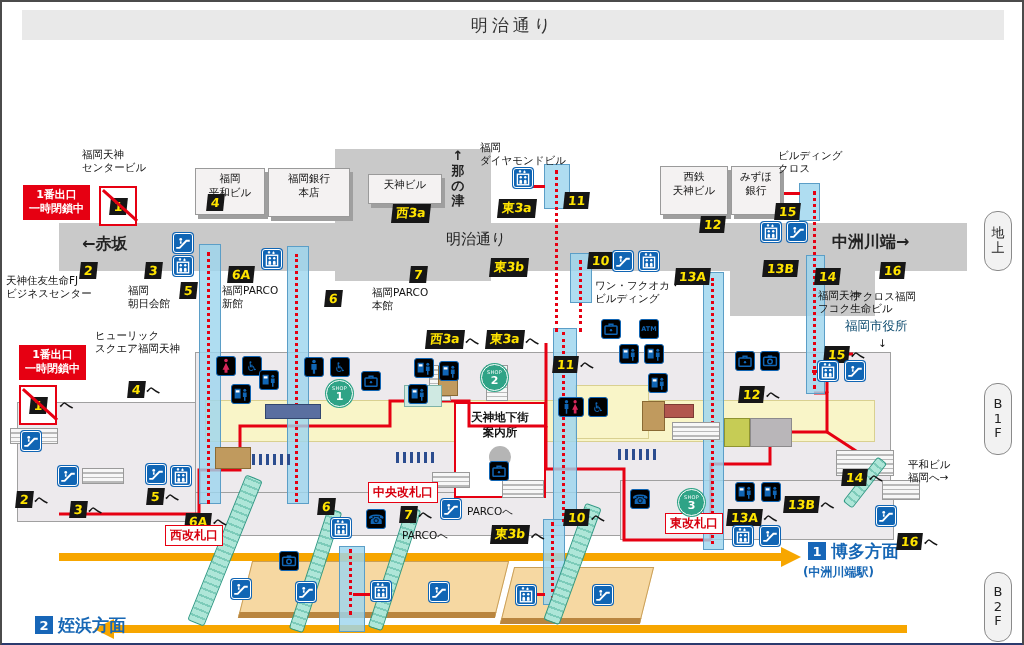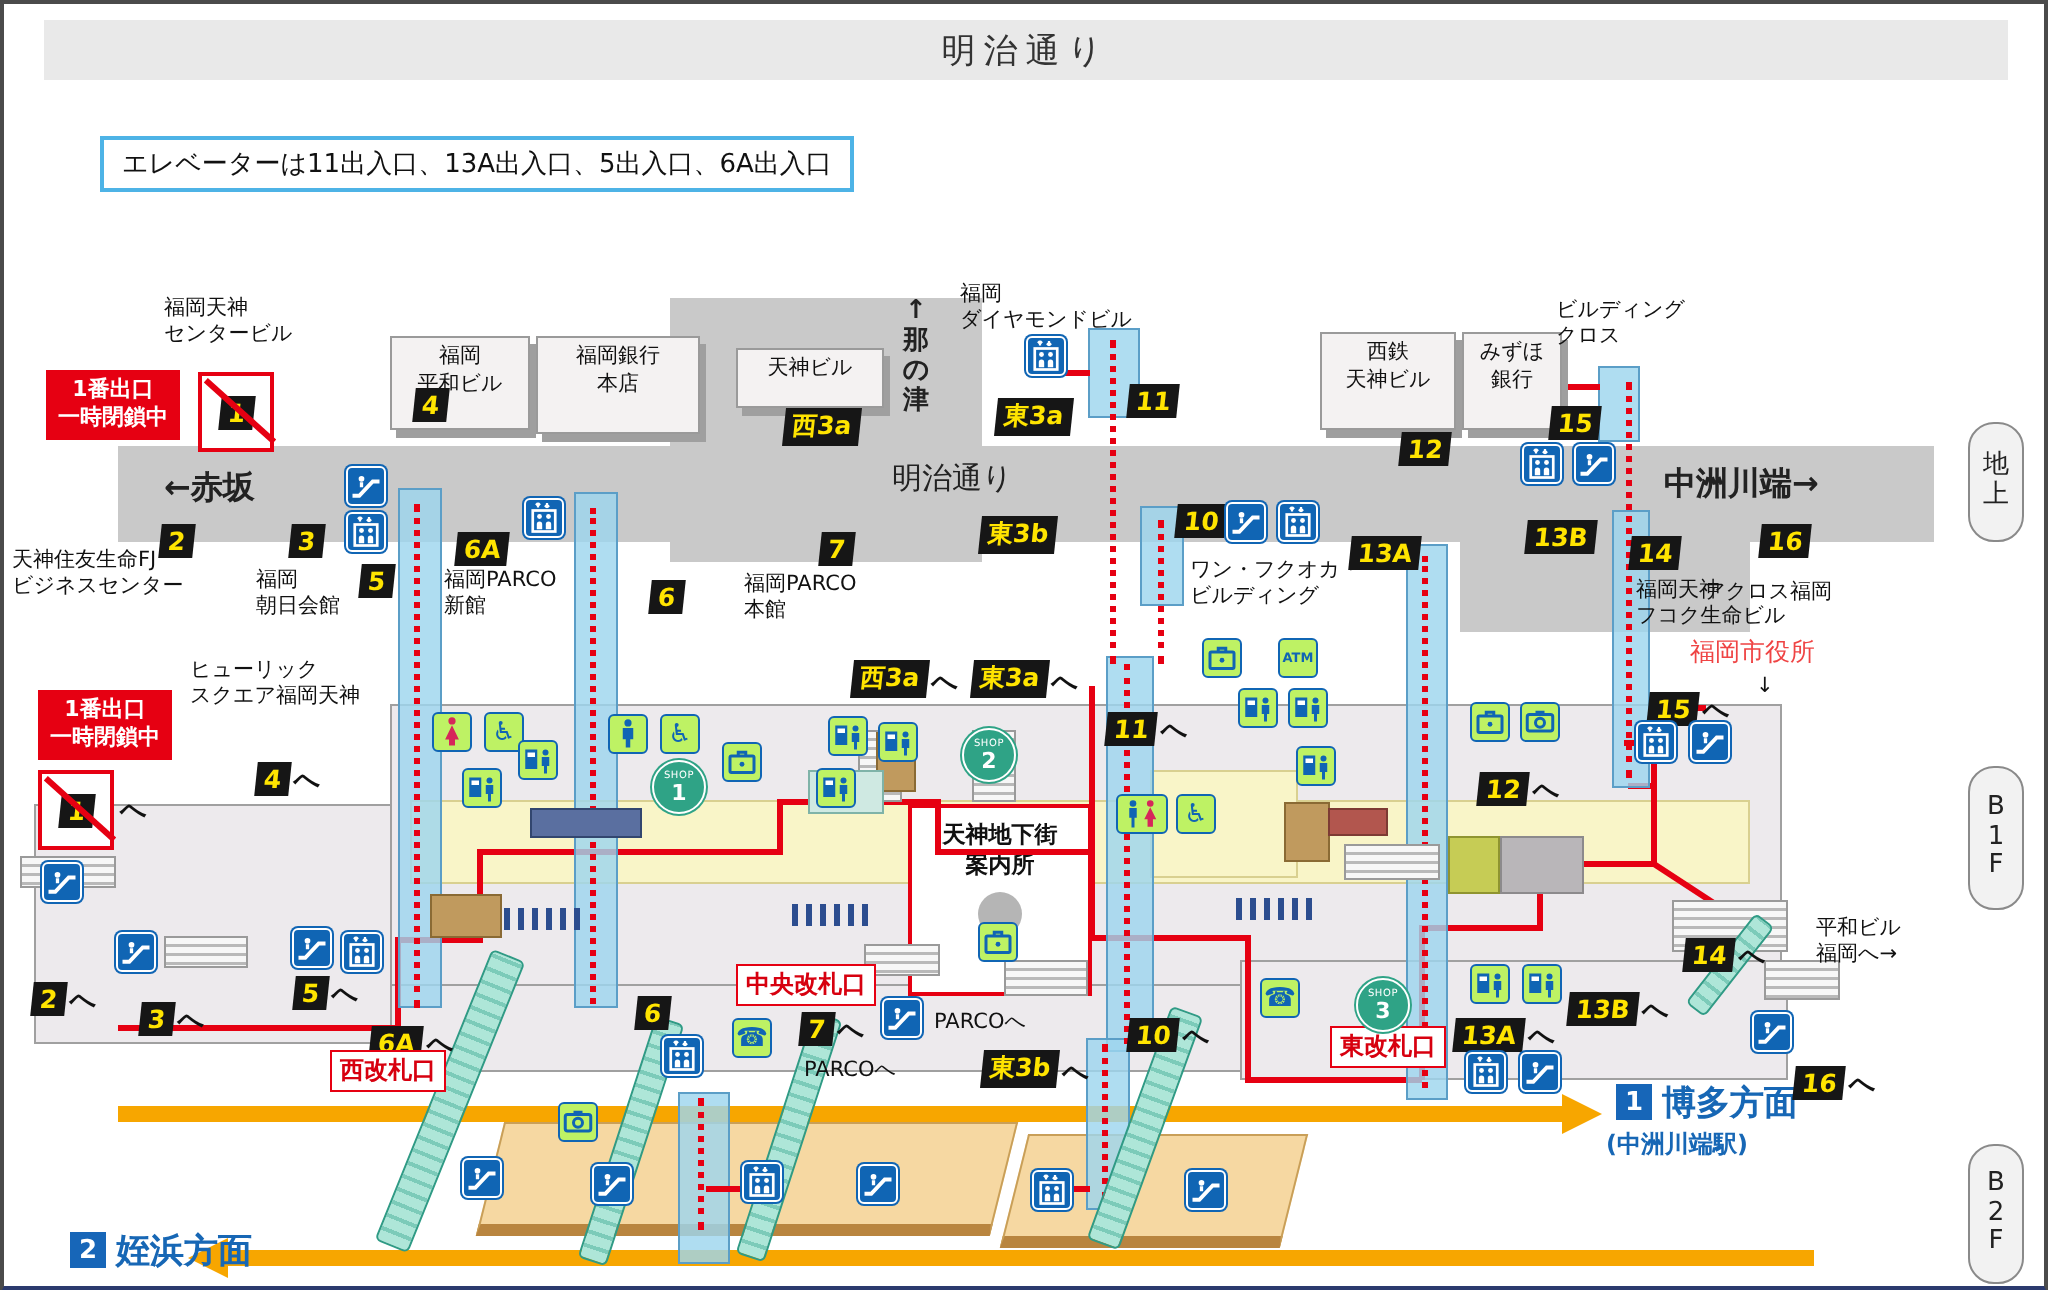--- a/index.html
+++ b/index.html
@@ -10,32 +10,32 @@
   #titlebar span{font-size:17px;color:#333;letter-spacing:4px;}
   #notebox{left:48px;top:66px;border:2px solid #4db3e6;background:#fff;padding:3px 9px;font-size:13px;color:#111;}
   .street{background:#c9c9c9;}
   .street-lg{font-size:15px;color:#222;}
   .street-lg-b{font-size:16px;font-weight:bold;color:#222;}
   .street-vert{font-size:13px;font-weight:bold;color:#222;white-space:pre-line;line-height:1.15;text-align:center;}
   .small{font-size:10.5px;color:#111;white-space:pre-line;line-height:1.2;}
   .bldg{background:#f4f2f2;border:1px solid #9a9a9a;box-shadow:3px 4px 0 #9f9f9f;font-size:10.5px;
         text-align:center;white-space:pre-line;line-height:1.3;padding-top:3px;box-sizing:border-box;}
   .caption{font-size:10.5px;white-space:pre-line;line-height:1.25;color:#111;}
-  .caption2{font-size:12.5px;color:#ef4444;}
+  .caption2{font-size:12.5px;color:#0c4a6e;}
   .badge{display:inline-block;background:#161616;color:#ffe400;font-weight:bold;font-size:12.5px;
          padding:1px 4px;transform:skewX(-6deg);white-space:nowrap;}
   .suffix{font-size:13px;font-weight:bold;color:#111;margin-left:2px;transform:translateY(1px);}
   .exitwrap{display:flex;align-items:center;}
   .gate{background:#fff;border:1.5px solid #e60012;color:#d7000f;font-weight:bold;font-size:12px;padding:1px 4px;white-space:nowrap;}
   .closed{background:#e60012;color:#fff;font-weight:bold;font-size:11px;text-align:center;line-height:1.3;padding:3px 6px;white-space:pre-line;}
   .crossbox{background:#fff;border:2.5px solid #e60012;width:34px;height:36px;display:flex;align-items:center;justify-content:center;position:absolute;}
   .crossbox:after{content:"";position:absolute;left:-4px;top:16px;width:46px;height:3px;background:#e60012;transform:rotate(42deg);}
   .icon{width:20px;height:20px;box-sizing:border-box;border-radius:3px;display:flex;align-items:center;justify-content:center;overflow:hidden;}
   .ic-blue{background:#1065b4;border:1.5px solid #fff;box-shadow:0 0 0 1px #1065b4;}
-  .ic-white{background:#bef264;border:1.5px solid #1065b4;color:#1065b4;font-size:13px;line-height:1;}
+  .ic-white{background:#000000;border:1.5px solid #1065b4;color:#1065b4;font-size:13px;line-height:1;}
   .icon svg{width:100%;height:100%;display:block;}
   .shop{width:25px;height:25px;border-radius:50%;background:#2fa386;border:1.5px solid #fff;box-shadow:0 0 0 1px #2fa386;
         color:#fff;display:flex;flex-direction:column;align-items:center;justify-content:center;line-height:1;}
   .shop .s1{font-size:5px;letter-spacing:.3px;}
   .shop .s2{font-size:11px;font-weight:bold;}
   .pill{border:1.5px solid #8a8a8a;border-radius:13px;background:#f2f2f2;display:flex;align-items:center;justify-content:center;
         font-size:13px;color:#222;text-align:center;white-space:pre-line;line-height:1.15;}
   .conc{background:#edeaed;border:1px solid #a0a0a0;}
   .yellow{background:#f9f5c8;border:1px solid #d9d090;}
   .shaft{background:rgba(158,214,238,.82);border:1px solid #5b9ec7;}
@@ -54,21 +54,20 @@
   .infocenter .circ{width:22px;height:22px;border-radius:50%;background:#b5b5b5;margin:6px auto 4px;}
   #routes{left:0;top:0;pointer-events:none;}
 </style>
 </head>
 <body>
 
 <div id="frame">
   <div class="abs" id="titlebar">
     <span>明治通り</span>
   </div>
-  <div class="abs" id="notebox">エレベーターは11出入口、13A出入口、5出入口、6A出入口</div>
 
   <div class="abs street" style="left:57px;top:221px;width:908px;height:48px;"></div>
   <div class="abs street" style="left:333px;top:147px;width:156px;height:132px;"></div>
   <div class="abs street" style="left:728px;top:266px;width:145px;height:48px;"></div>
   <div class="abs street-lg" style="left:444px;top:228px;">明治通り</div>
   <div class="abs street-lg-b" style="left:80px;top:232px;">←赤坂</div>
   <div class="abs street-lg-b" style="left:830px;top:230px;">中洲川端→</div>
   <div class="abs street-vert" style="left:448px;top:147px;width:16px;">↑
 那
 の

